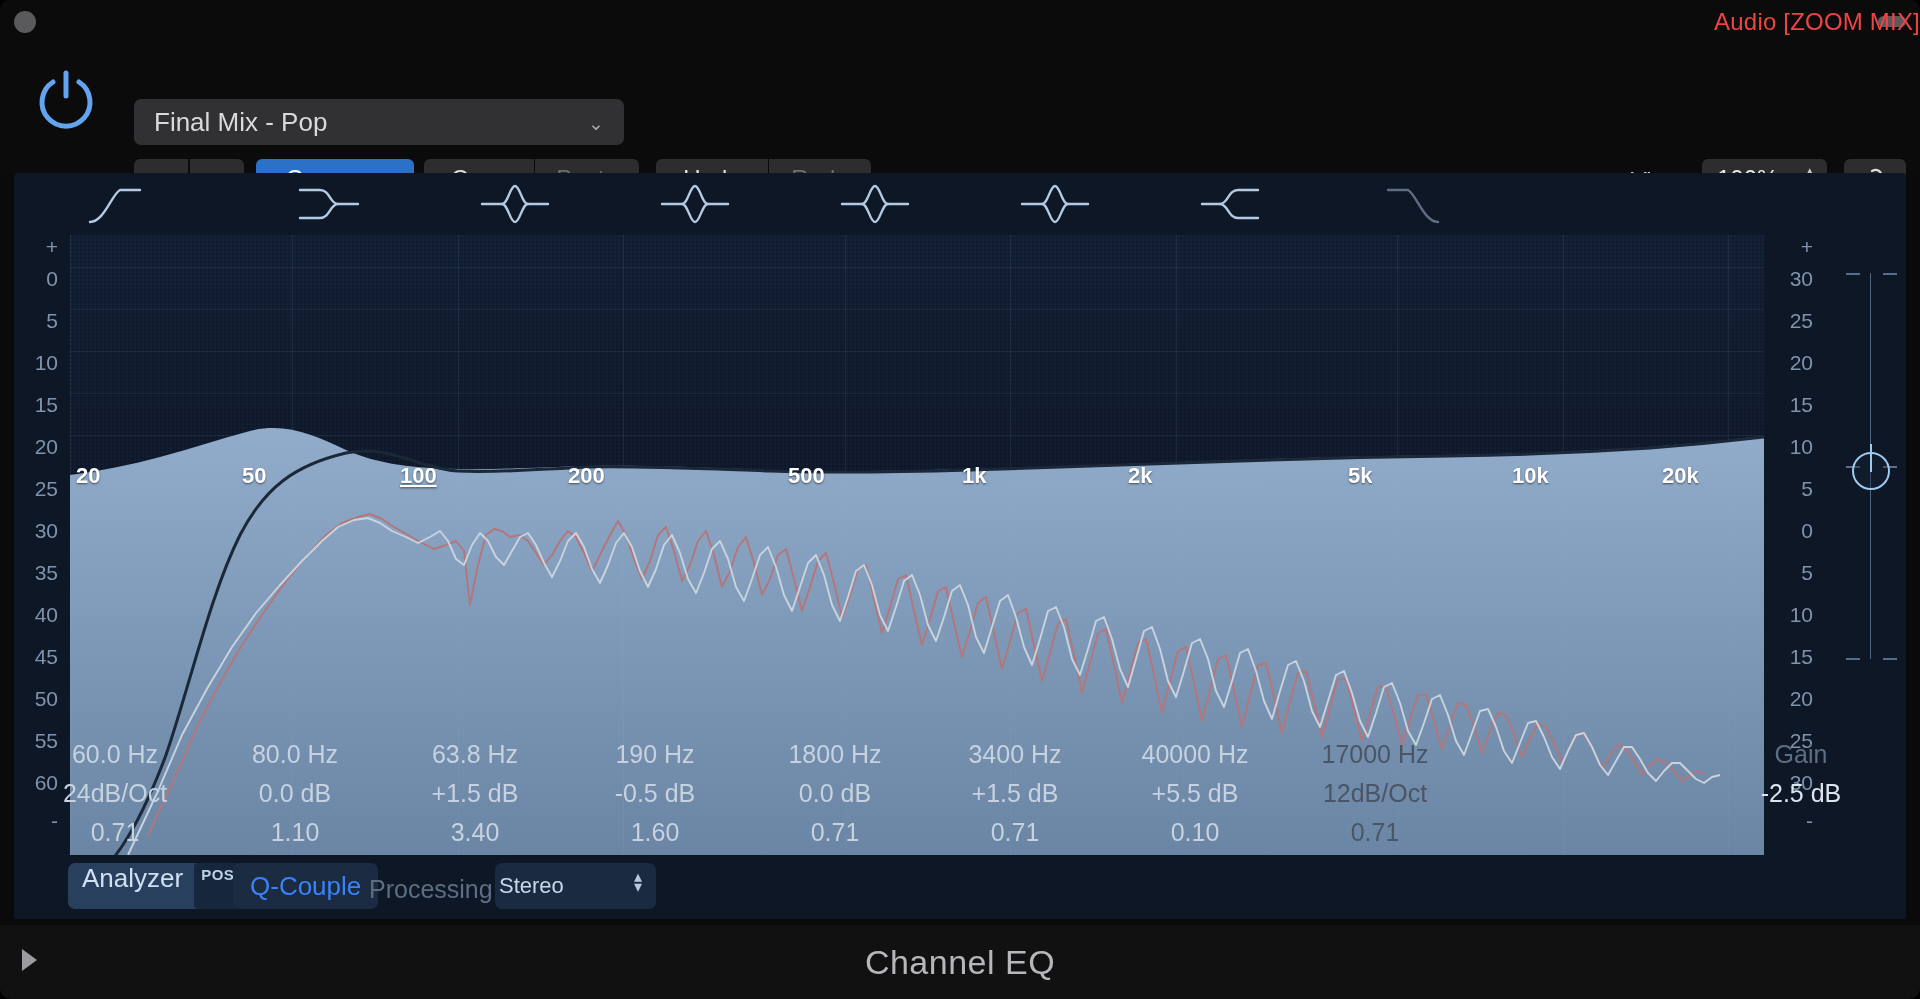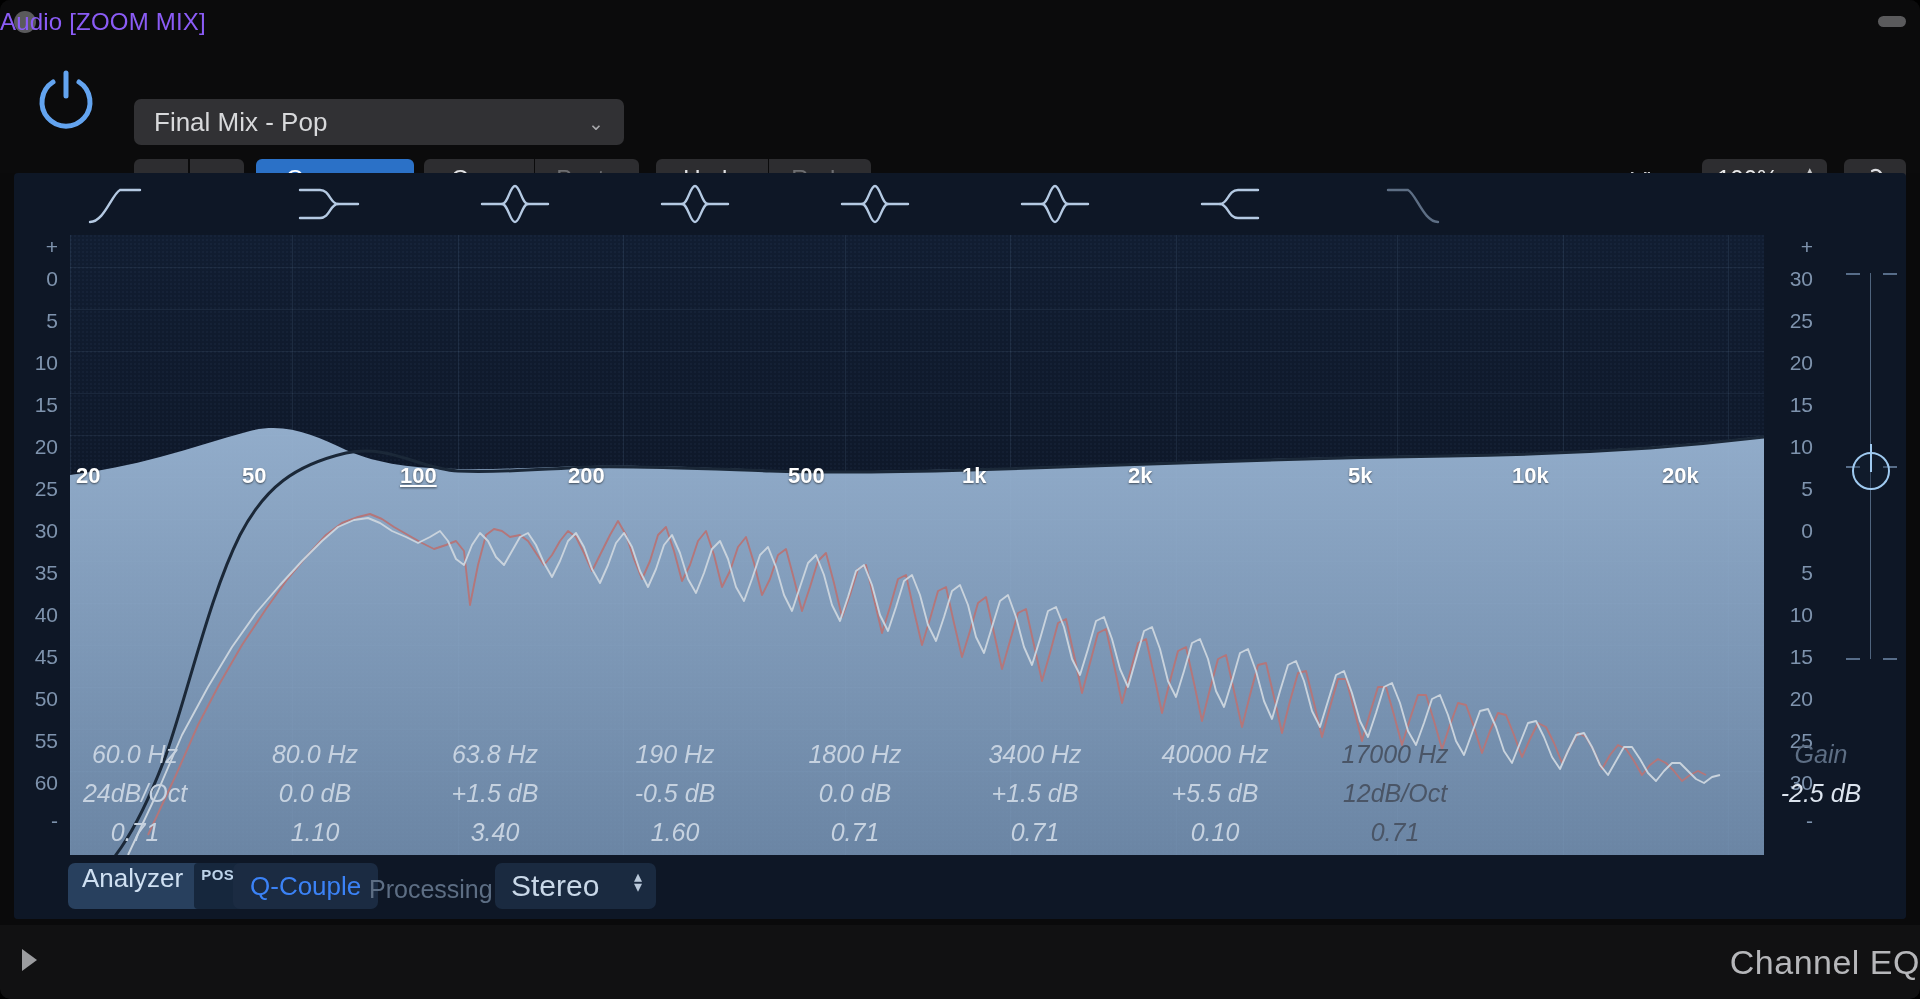--- a/index.html
+++ b/index.html
@@ -23,21 +23,21 @@
   #win-dot-left {
     position: absolute; left: 14px; top: 11px; width: 22px; height: 22px;
     border-radius: 50%; background: #5a5a5c;
   }
   #win-dot-right {
     position: absolute; right: 14px; top: 16px; width: 28px; height: 11px;
     border-radius: 6px; background: #5a5a5c;
   }
   #window-title {
     position: absolute; left: 0; top: 8px; width: 1920px;
-    text-align: left; color: #8b5cf6; font-size: 24px; letter-spacing: .2px;
+    text-align: right; color: #ef4444; font-size: 24px; letter-spacing: .2px;
   }
 
   
   #header {
     position: absolute; left: 0; top: 45px; width: 1920px; height: 128px;
     background: #0b0b0c;
   }
   #power-button {
     position: absolute; left: 33px; top: 20px; width: 66px; height: 66px;
     cursor: pointer;
@@ -151,21 +151,21 @@
     content: ""; position: absolute; left: 50%; top: -10px;
     width: 2px; height: 28px; background: #9fcaf0; transform: translateX(-50%);
   }
   #gain-knob::after {
     content: ""; position: absolute; left: -9px; top: 50%;
     width: 56px; height: 2px; background: rgba(20,35,55,0); transform: translateY(-50%);
   }
 
   
   #params {
-    position: absolute; left: 26px; top: 735px; width: 1892px; height: 120px; font-style: italic;
+    position: absolute; left: 6px; top: 735px; width: 1892px; height: 120px;
   }
   .pcol { position: absolute; top: 0; width: 200px; text-align: center; }
   .pcol .row {
     display: block; color: #c6d2e0; font-size: 25px; line-height: 39px;
     cursor: pointer;
   }
   .pcol.dim .row { color: #4a5566; }
   #gain-col { position: absolute; top: 0; width: 190px; text-align: center; }
   #gain-col .row { display: block; color: #dce4ee; font-size: 25px; line-height: 39px; }
 
@@ -193,42 +193,42 @@
   #qcouple-button .txt { color: #3b82f6; font-size: 26px; }
   #processing-label {
     position: absolute; left: 355px; top: 20px;
     color: #5d6e84; font-size: 25px;
   }
   #processing-select {
     position: absolute; left: 481px; top: 8px; width: 161px; height: 46px;
     background: #1a2a40; border-radius: 7px;
     display: flex; align-items: center; cursor: pointer;
   }
-  #processing-select .val { margin-left: 16px; color: #c9d8e8; font-size: 30px; }
+  #processing-select .val { margin-left: 4px; color: #c9d8e8; font-size: 22px; }
   #processing-select .arrows {
     position: absolute; right: 14px; top: 9px;
     display: flex; flex-direction: column; line-height: .62;
     color: #b9c8da; font-size: 16px;
   }
 
   
   #footer {
     position: absolute; left: 0; top: 925px; width: 1920px; height: 74px;
     background: #111112;
     border-bottom-left-radius: 10px; border-bottom-right-radius: 10px;
   }
   #footer-arrow {
     position: absolute; left: 22px; top: 24px;
     width: 0; height: 0;
     border-left: 15px solid #9b9c9f;
     border-top: 11px solid transparent; border-bottom: 11px solid transparent;
     cursor: pointer;
   }
   #footer-title {
-    position: absolute; left: 0; top: 18px; width: 1920px; text-align: right;
+    position: absolute; left: 0; top: 18px; width: 1920px; text-align: center;
     color: #b6b7ba; font-size: 34px; letter-spacing: .5px;
   }
 </style>
 </head>
 <body>
 
 <div id="app">
 
   <div id="titlebar">
     <div id="win-dot-left"></div>

